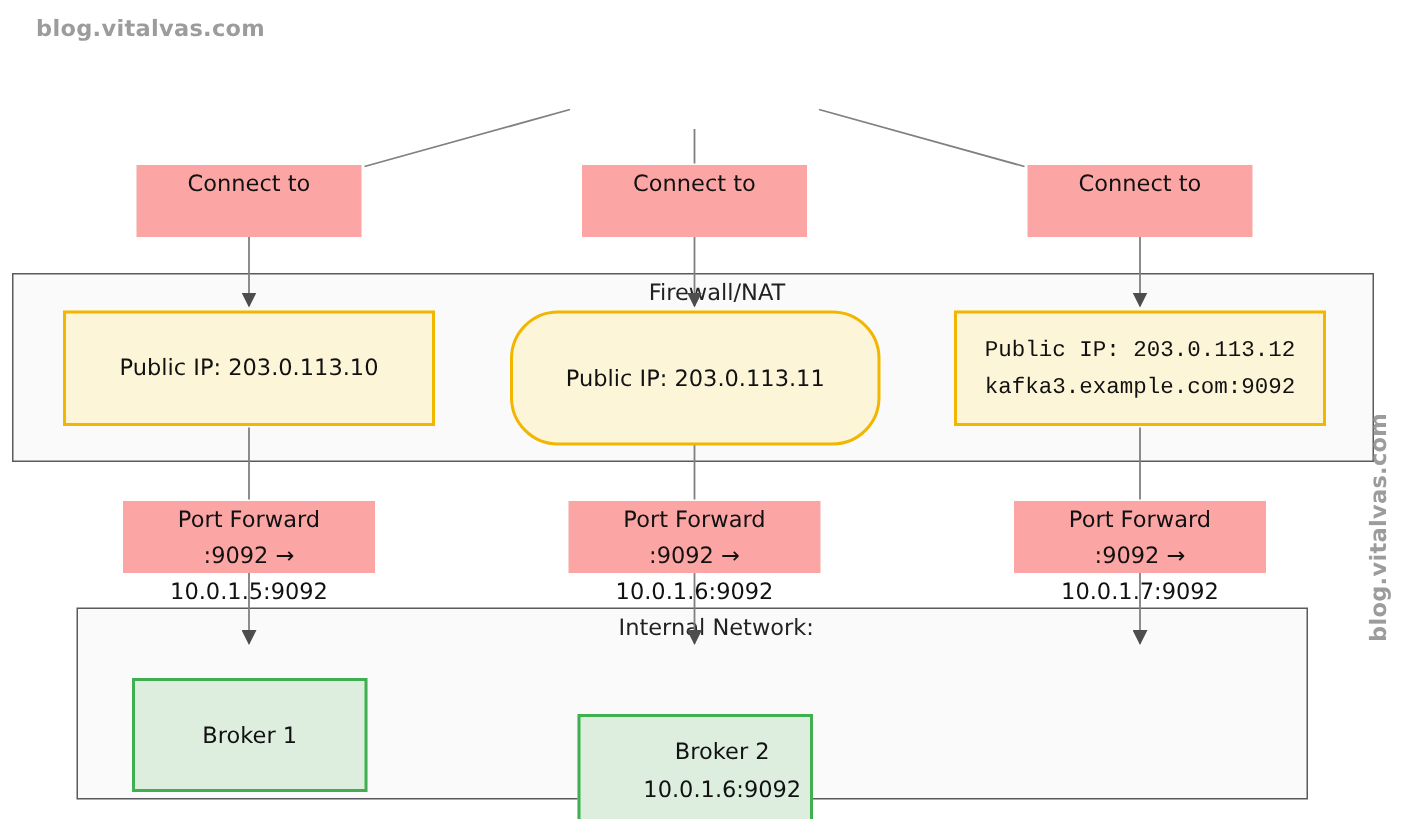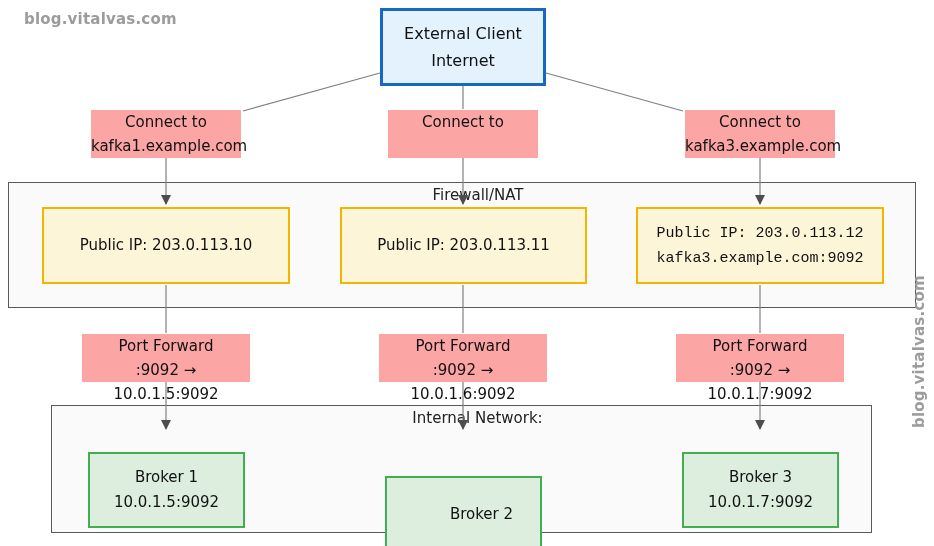--- a/index.html
+++ b/index.html
@@ -82,41 +82,35 @@
     <line class="edge-line" x1="760" y1="285" x2="760" y2="333"></line>
 
     <line class="edge-line" x1="166" y1="382" x2="166" y2="429" marker-end="url(#arrow)"></line>
     <line class="edge-line" x1="463" y1="382" x2="463" y2="429" marker-end="url(#arrow)"></line>
     <line class="edge-line" x1="760" y1="382" x2="760" y2="429" marker-end="url(#arrow)"></line>
   </svg>
 
   <div class="abs watermark" style="left:24px;top:10px;">blog.vitalvas.com</div>
   <div class="abs watermark vertical" style="left:910px;top:428px;">blog.vitalvas.com</div>
 
-  <div class="abs node client-node" style="left:380px;top:8px;width:166px;height:78px;">
-    <span class="l1">External Client</span>
-    <span class="l2">Internet</span>
-  </div>
 
   <div class="abs edge-label" style="left:91px;top:110px;width:150px;height:48px;">
     <span class="l1">Connect to</span><br>
-    <span class="l2">kafka1.example.com</span>
   </div>
   <div class="abs edge-label" style="left:388px;top:110px;width:150px;height:48px;">
     <span class="l1">Connect to</span><br>
   </div>
   <div class="abs edge-label" style="left:685px;top:110px;width:150px;height:48px;">
     <span class="l1">Connect to</span><br>
-    <span class="l2">kafka3.example.com</span>
   </div>
 
   <div class="abs node public-node" style="left:42px;top:207px;width:248px;height:77px;">
     <span class="l1">Public IP: 203.0.113.10</span>
   </div>
-  <div class="abs node public-node" style="left:340px;top:207px;width:247px;height:77px;">
+  <div class="abs node public-node" style="left:340px;top:207px;width:247px;height:90px;border-radius:32px;">
     <span class="l1">Public IP: 203.0.113.11</span>
   </div>
   <div class="abs node public-node" style="left:636px;top:207px;width:248px;height:77px;font-family:Liberation Mono, monospace;">
     <span class="l1">Public IP: 203.0.113.12</span>
     <span class="l2">kafka3.example.com:9092</span>
   </div>
 
   <div class="abs edge-label" style="left:82px;top:334px;width:168px;height:48px;">
     <span class="l1">Port Forward</span><br>
     <span class="l2">:9092 → 10.0.1.5:9092</span>
@@ -125,23 +119,19 @@
     <span class="l1">Port Forward</span><br>
     <span class="l2">:9092 → 10.0.1.6:9092</span>
   </div>
   <div class="abs edge-label" style="left:676px;top:334px;width:168px;height:48px;">
     <span class="l1">Port Forward</span><br>
     <span class="l2">:9092 → 10.0.1.7:9092</span>
   </div>
 
   <div class="abs node broker-node" style="left:88px;top:432px;width:157px;height:76px;">
     <span class="l1">Broker 1</span>
-    <span class="l2">10.0.1.5:9092</span>
   </div>
   <div class="abs node broker-node" style="left:385px;top:456px;width:157px;height:76px;padding-left:36px;">
     <span class="l1">Broker 2</span>
-  </div>
-  <div class="abs node broker-node" style="left:682px;top:432px;width:157px;height:76px;">
-    <span class="l1">Broker 3</span>
-    <span class="l2">10.0.1.7:9092</span>
+    <span class="l2">10.0.1.6:9092</span>
   </div>
 
 </div>
 
 </body></html>

